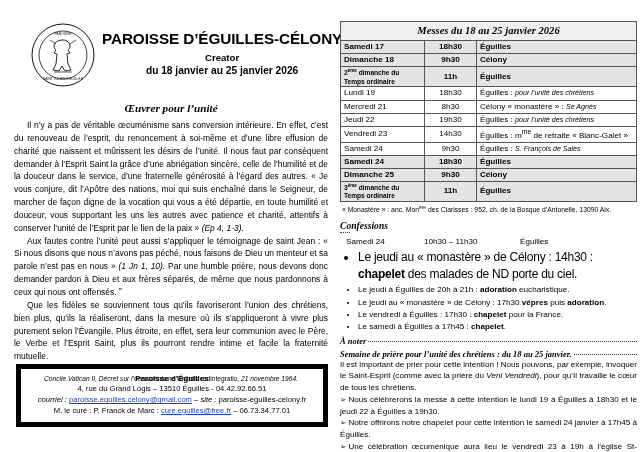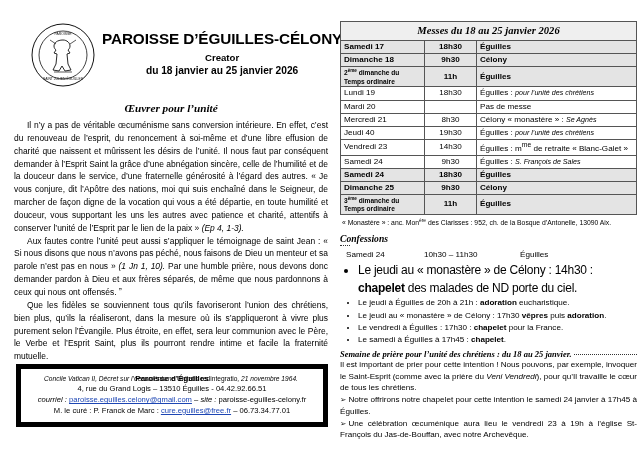--- a/index.html
+++ b/index.html
@@ -336,31 +336,26 @@
             </td>
             <td class="td-time">11h</td>
             <td>Éguilles</td>
           </tr>
           <tr class="r-plain">
             <td>Lundi 19</td>
             <td class="td-time">18h30</td>
             <td>Éguilles : <span class="it-sm">pour l’unité des chrétiens</span></td>
           </tr>
           <tr class="r-plain">
-            <td>Mardi 20</td>
-            <td class="td-time"></td>
-            <td>Pas de messe</td>
-          </tr>
-          <tr class="r-plain">
             <td>Mercredi 21</td>
             <td class="td-time">8h30</td>
             <td>Célony « monastère » : <span class="it-sm">Se Agnès</span></td>
           </tr>
           <tr class="r-plain">
-            <td>Jeudi 40</td>
+            <td>Jeudi 22</td>
             <td class="td-time">19h30</td>
             <td>Éguilles : <span class="it-sm">pour l’unité des chrétiens</span></td>
           </tr>
           <tr class="r-plain">
             <td>Vendredi 23</td>
             <td class="td-time">14h30</td>
             <td>Éguilles : m<sup>me</sup> de retraite « Blanc-Galet »</td>
           </tr>
           <tr class="r-plain">
             <td>Samedi 24</td>
@@ -401,22 +396,27 @@
 
     <ul class="prayer" id="prayer-list">
         <li class="tight">Le jeudi au « monastère » de Célony : 14h30 : <b>chapelet</b> des malades de ND porte du ciel.</li>
         <li>Le jeudi à Éguilles de 20h à 21h : <b>adoration</b> eucharistique.</li>
         <li>Le jeudi au « monastère » de Célony : 17h30 <b>vêpres</b> puis <b>adoration</b>.</li>
         <li>Le vendredi à Éguilles : 17h30 : <b>chapelet</b> pour la France.</li>
         <li>Le samedi à Éguilles à 17h45 : <b>chapelet</b>.</li>
       </ul>
 
     <div class="note-title">
+      <span>À noter</span>
+      <span class="rule2"></span>
+    </div>
+    <div class="note-title">
       <span>Semaine de prière pour l’unité des chrétiens : du 18 au 25 janvier.</span>
       <span class="rule2"></span>
     </div>
     <div class="note-p">Il est important de prier pour cette intention ! Nous pouvons, par exemple, invoquer le Saint-Esprit (comme avec la prière du <i>Veni Vendredi</i>), pour qu’Il travaille le cœur de tous les chrétiens.</div>
     <div id="note-items">
+        <div class="arrow-item"><span class="ar">➢</span>Nous célébrerons la messe à cette intention le lundi 19 à Éguilles à 18h30 et le jeudi 22 à Éguilles à 19h30.</div>
         <div class="arrow-item"><span class="ar">➢</span>Notre offrirons notre chapelet pour cette intention le samedi 24 janvier à 17h45 à Éguilles.</div>
         <div class="arrow-item"><span class="ar">➢</span>Une célébration œcuménique aura lieu le vendredi 23 à 19h à l’église St-François du Jas-de-Bouffan, avec notre Archevêque.</div>
       </div>
   </div>
 </div>
 
 </body></html>

